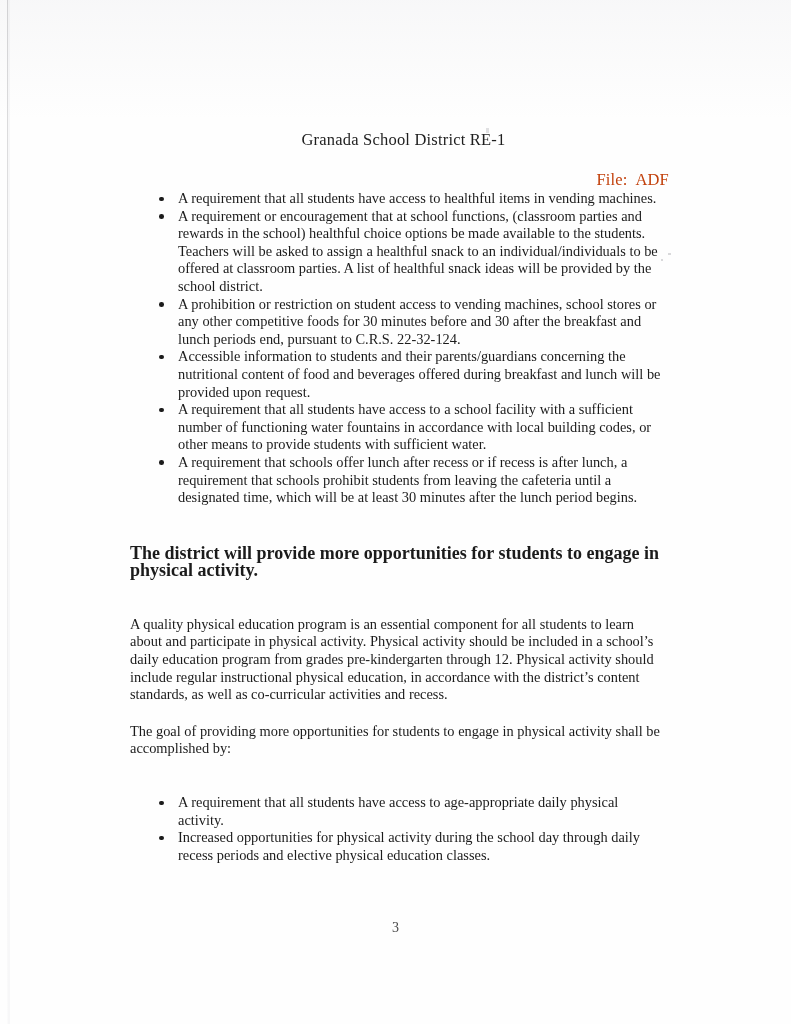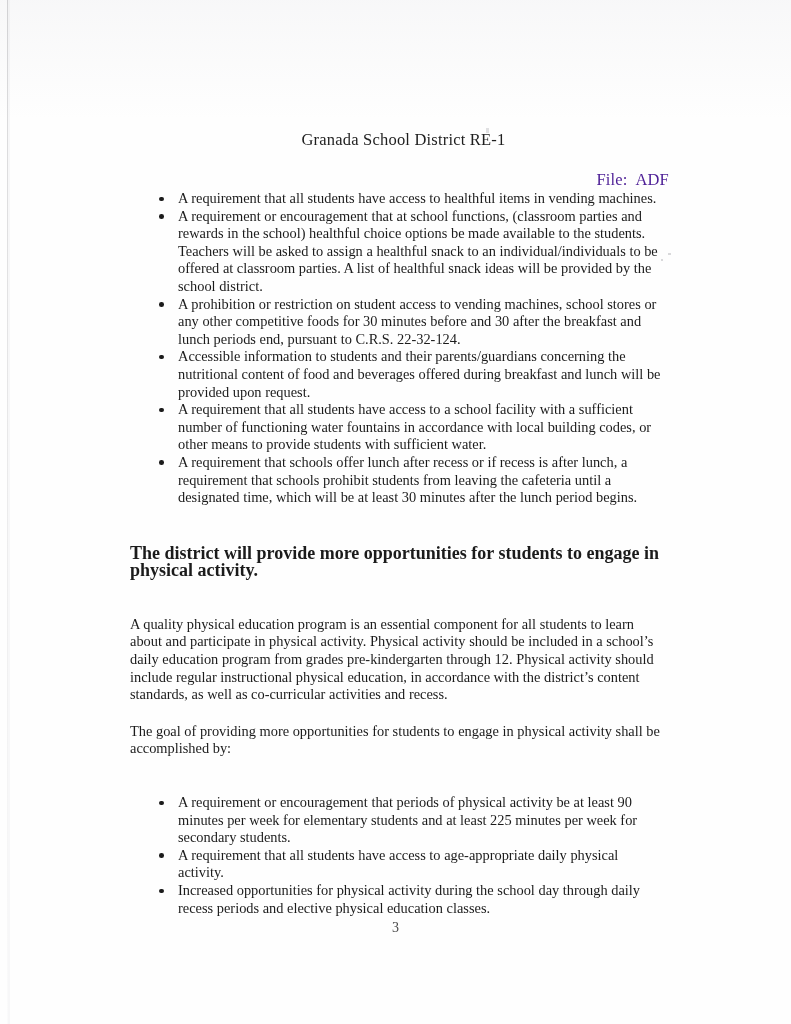--- a/index.html
+++ b/index.html
@@ -69,21 +69,21 @@
     color: #1e1e1e;
   }
 
   .file-line {
     position: absolute;
     right: 122px;
     top: 170px;
     font-size: 16.5px;
     letter-spacing: 0.2px;
     white-space: pre;
-    color: #4c1d95;
+    color: #c2410c;
   }
 
   .body-col {
     position: absolute;
     left: 130px;
     top: 190px;
     width: 537px;
     font-size: 14.4px;
     line-height: 17.6px;
     text-align: left;
@@ -210,24 +210,20 @@
       <div class="spacer-md"></div>
 
       <p class="para">The goal of providing more opportunities for students to engage in physical activity shall be accomplished by:</p>
 
       <div class="spacer-md"></div>
       <div class="spacer-sm"></div>
 
       <ul class="bullets">
         <li>
           <span class="bullet-dot"></span>
-          <span class="li-text">A requirement or encouragement that periods of physical activity be at least 90 minutes per week for elementary students and at least 225 minutes per week for secondary students.</span>
-        </li>
-        <li>
-          <span class="bullet-dot"></span>
           <span class="li-text">A requirement that all students have access to age-appropriate daily physical activity.</span>
         </li>
         <li>
           <span class="bullet-dot"></span>
           <span class="li-text">Increased opportunities for physical activity during the school day through daily recess periods and elective physical education classes.</span>
         </li>
       </ul>
 
     </div>
 

